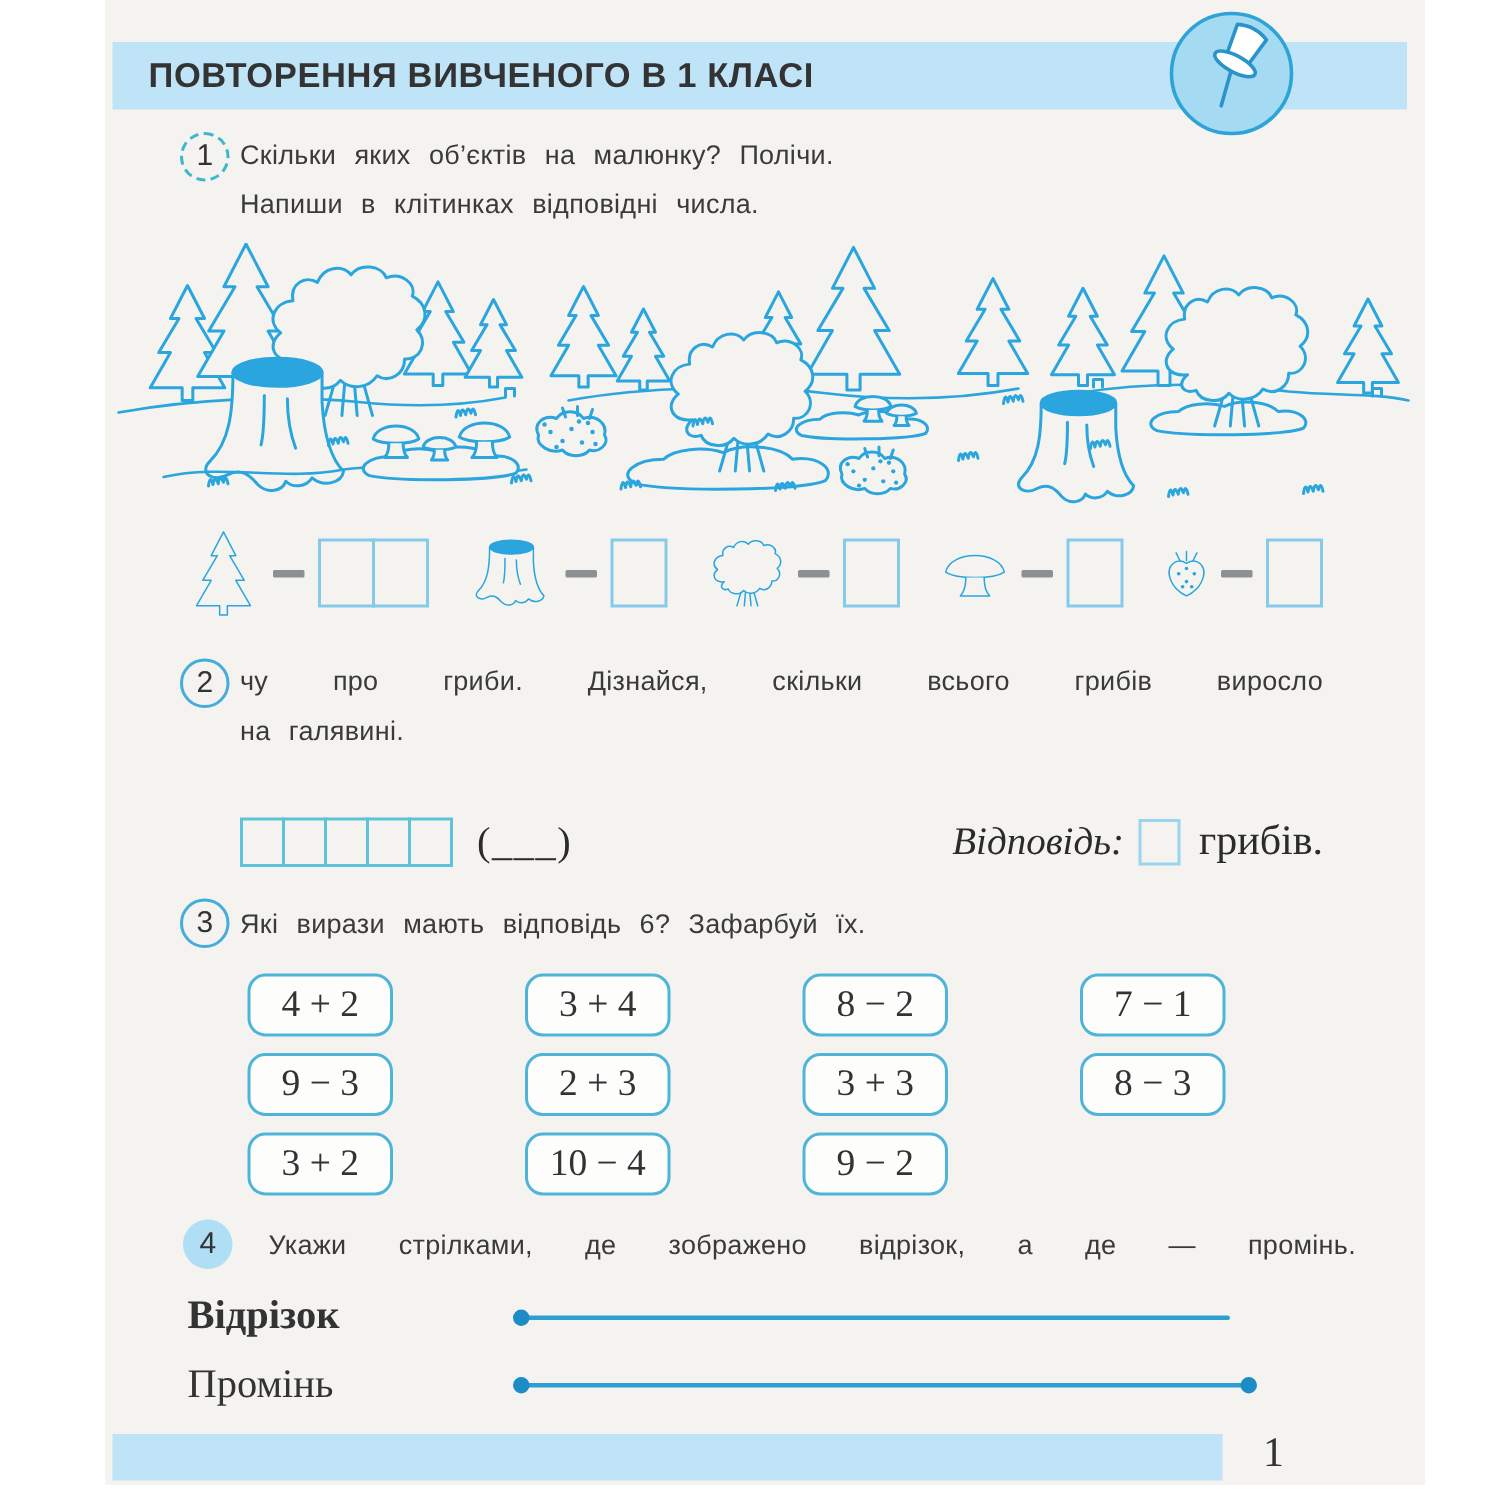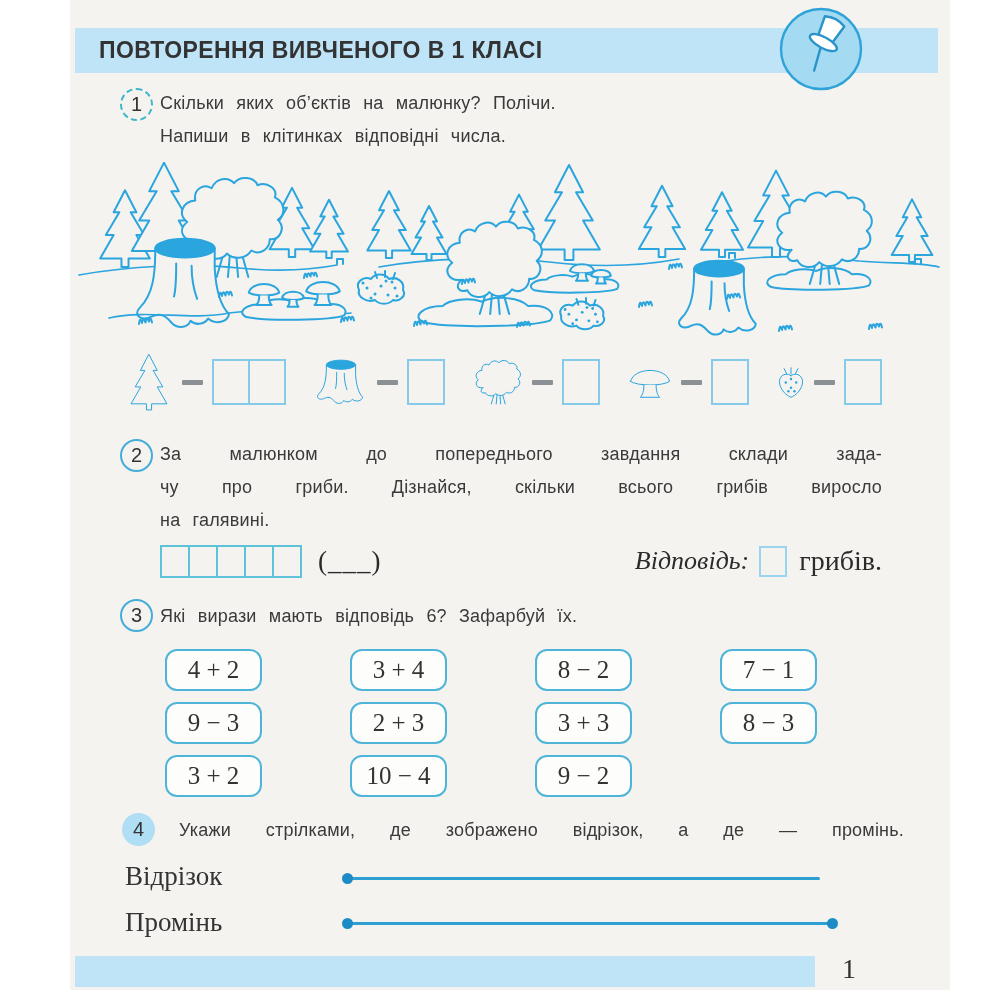--- a/index.html
+++ b/index.html
@@ -245,21 +245,20 @@
       <div class="cells">
           <div class="cell"></div>
         </div>
     </div>
   </div>
 
   <div class="badge solid" style="left:120px;top:439px;">
       <span>2</span>
     </div>
   <div class="task-text" style="top:438px;">
-    <div class="stretch">За малюнком до попереднього завдання склади зада-</div>
     <div class="stretch">чу про гриби. Дізнайся, скільки всього грибів виросло</div>
     <div>на галявині.</div>
   </div>
 
   <div class="answer-row">
     <div class="acell"></div>
     <div class="acell"></div>
     <div class="acell"></div>
     <div class="acell"></div>
     <div class="acell"></div>
@@ -292,21 +291,21 @@
     <div class="expr">9 − 2</div>
   </div>
 
   <div class="badge filled" style="left:122px;top:813px;">
       <span>4</span>
     </div>
   <div class="task-text" style="top:814px;width:725px;margin-left:19px;">
     <div class="stretch">Укажи стрілками, де зображено відрізок, а де — промінь.</div>
   </div>
 
-  <div class="match-label" style="top:861px;">Відрізок</div>
+  <div class="match-label" style="top:861px;font-weight:bold;">Відрізок</div>
   <div class="mline" style="left:345px;top:877px;width:475px;">
     <span class="mdot left"></span>
   </div>
   <div class="match-label" style="top:907px;">Промінь</div>
   <div class="mline" style="left:345px;top:922px;width:490px;">
     <span class="mdot left"></span>
     <span class="mdot right"></span>
   </div>
 
   <div class="footer-bar"></div>

